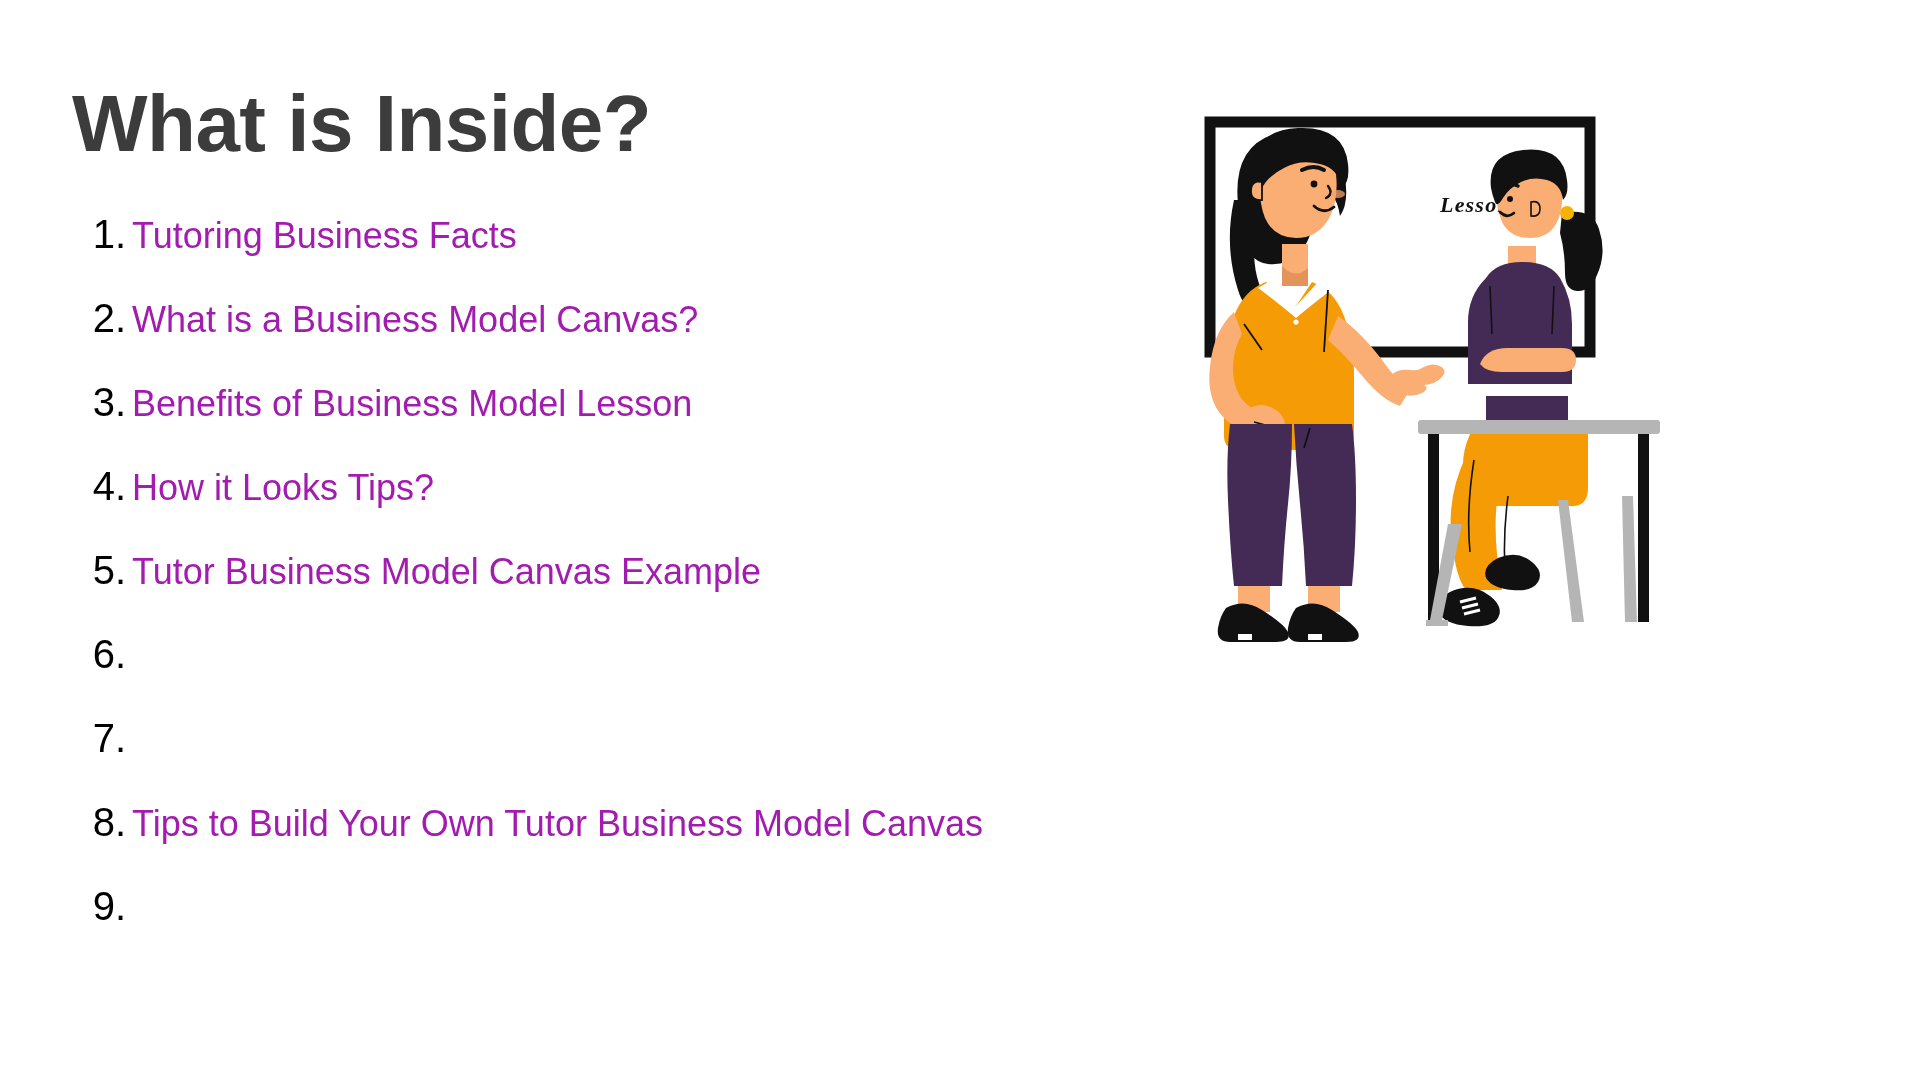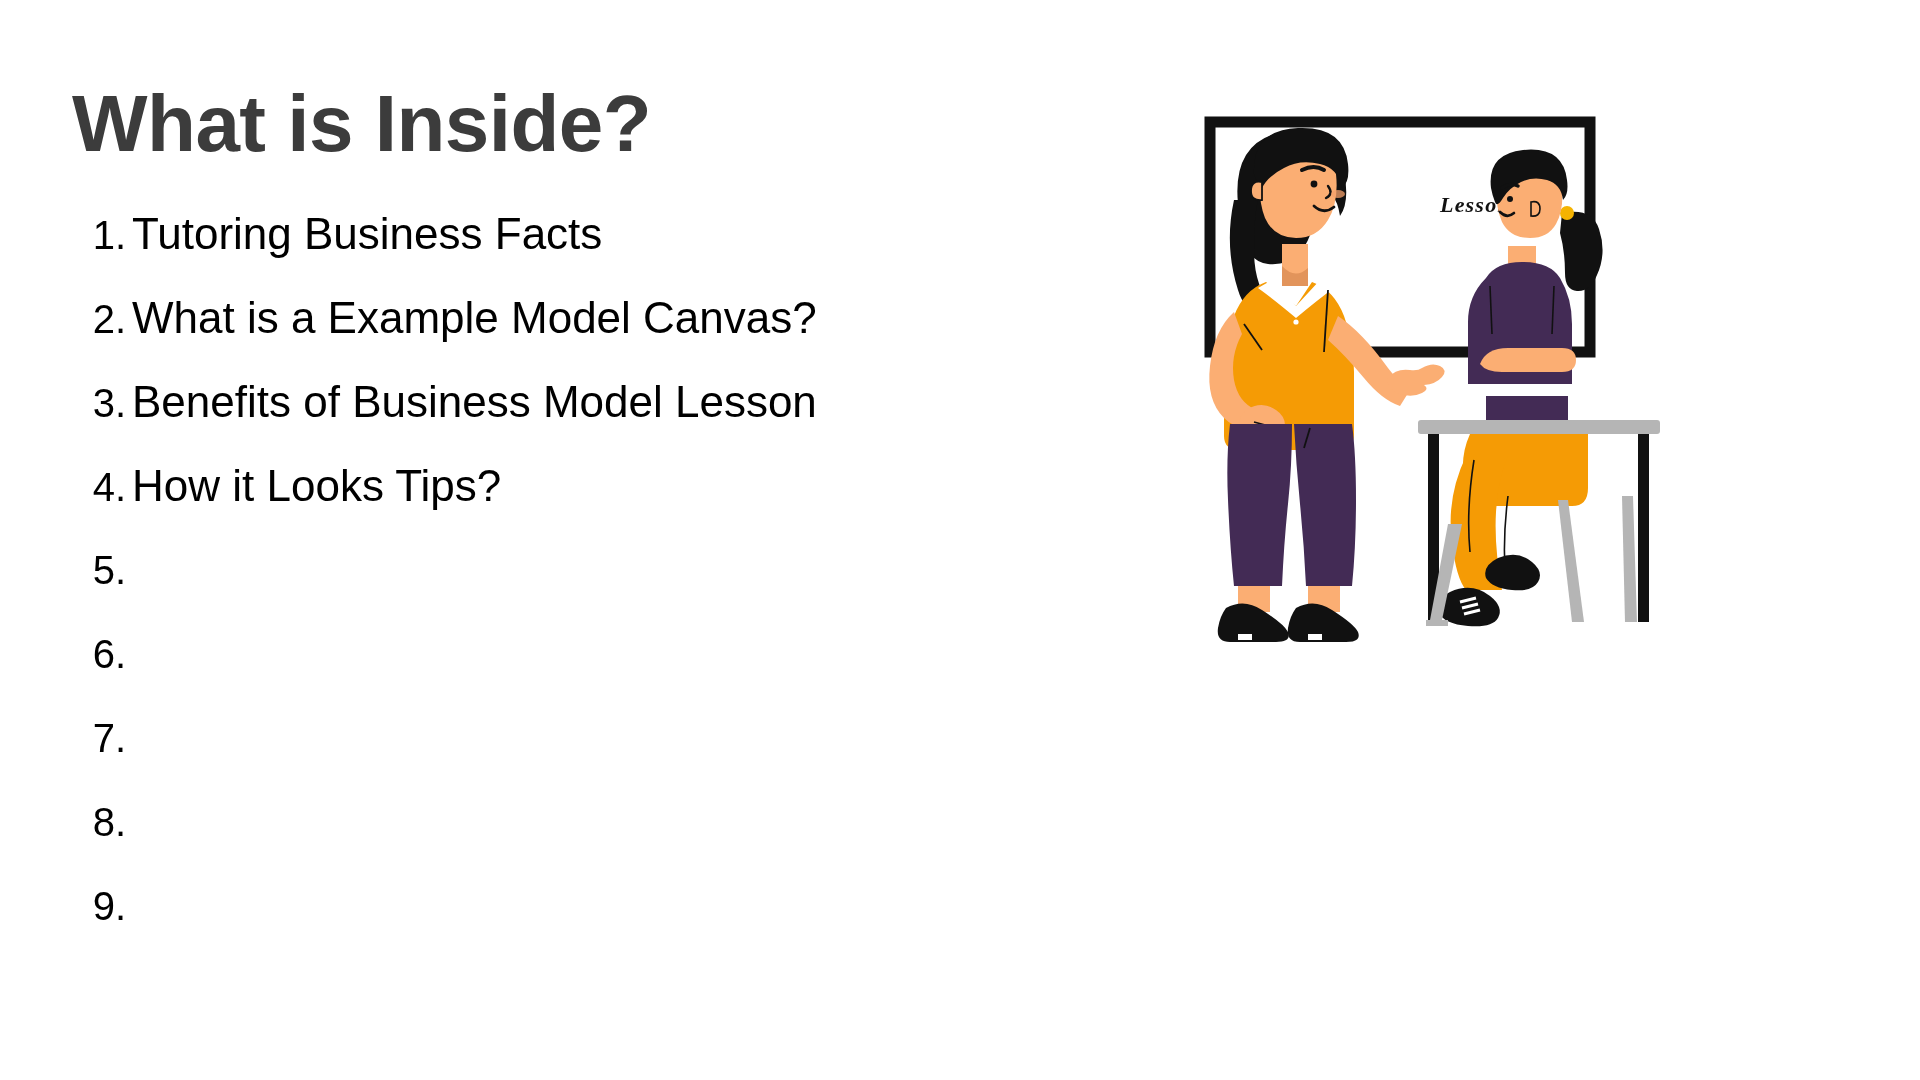--- a/index.html
+++ b/index.html
@@ -70,22 +70,22 @@
     width: 52px;
     text-align: right;
     flex: 0 0 52px;
     font-size: 40px;
     color: #000000;
   }
 
   .toc-label {
     display: inline-block;
     padding-left: 6px;
-    font-size: 44px;
-    color: #000000;
+    font-size: 36px;
+    color: #a21caf;
   }
 
   
   .illustration {
     position: absolute;
     left: 1190px;
     top: 96px;
     width: 620px;
     height: 600px;
   }
@@ -106,47 +106,49 @@
 
     <ol class="toc-list">
 
       <li class="toc-item">
         <span class="toc-num">1.</span>
         <span class="toc-label">Tutoring Business Facts</span>
       </li>
 
       <li class="toc-item">
         <span class="toc-num">2.</span>
-        <span class="toc-label">What is a Example Model Canvas?</span>
+        <span class="toc-label">What is a Business Model Canvas?</span>
       </li>
 
       <li class="toc-item">
         <span class="toc-num">3.</span>
         <span class="toc-label">Benefits of Business Model Lesson</span>
       </li>
 
       <li class="toc-item">
         <span class="toc-num">4.</span>
         <span class="toc-label">How it Looks Tips?</span>
       </li>
 
       <li class="toc-item">
         <span class="toc-num">5.</span>
+        <span class="toc-label">Tutor Business Model Canvas Example</span>
       </li>
 
       <li class="toc-item">
         <span class="toc-num">6.</span>
       </li>
 
       <li class="toc-item">
         <span class="toc-num">7.</span>
       </li>
 
       <li class="toc-item">
         <span class="toc-num">8.</span>
+        <span class="toc-label">Tips to Build Your Own Tutor Business Model Canvas</span>
       </li>
 
       <li class="toc-item">
         <span class="toc-num">9.</span>
       </li>
 
     </ol>
   </div>
 
   <div class="illustration">

